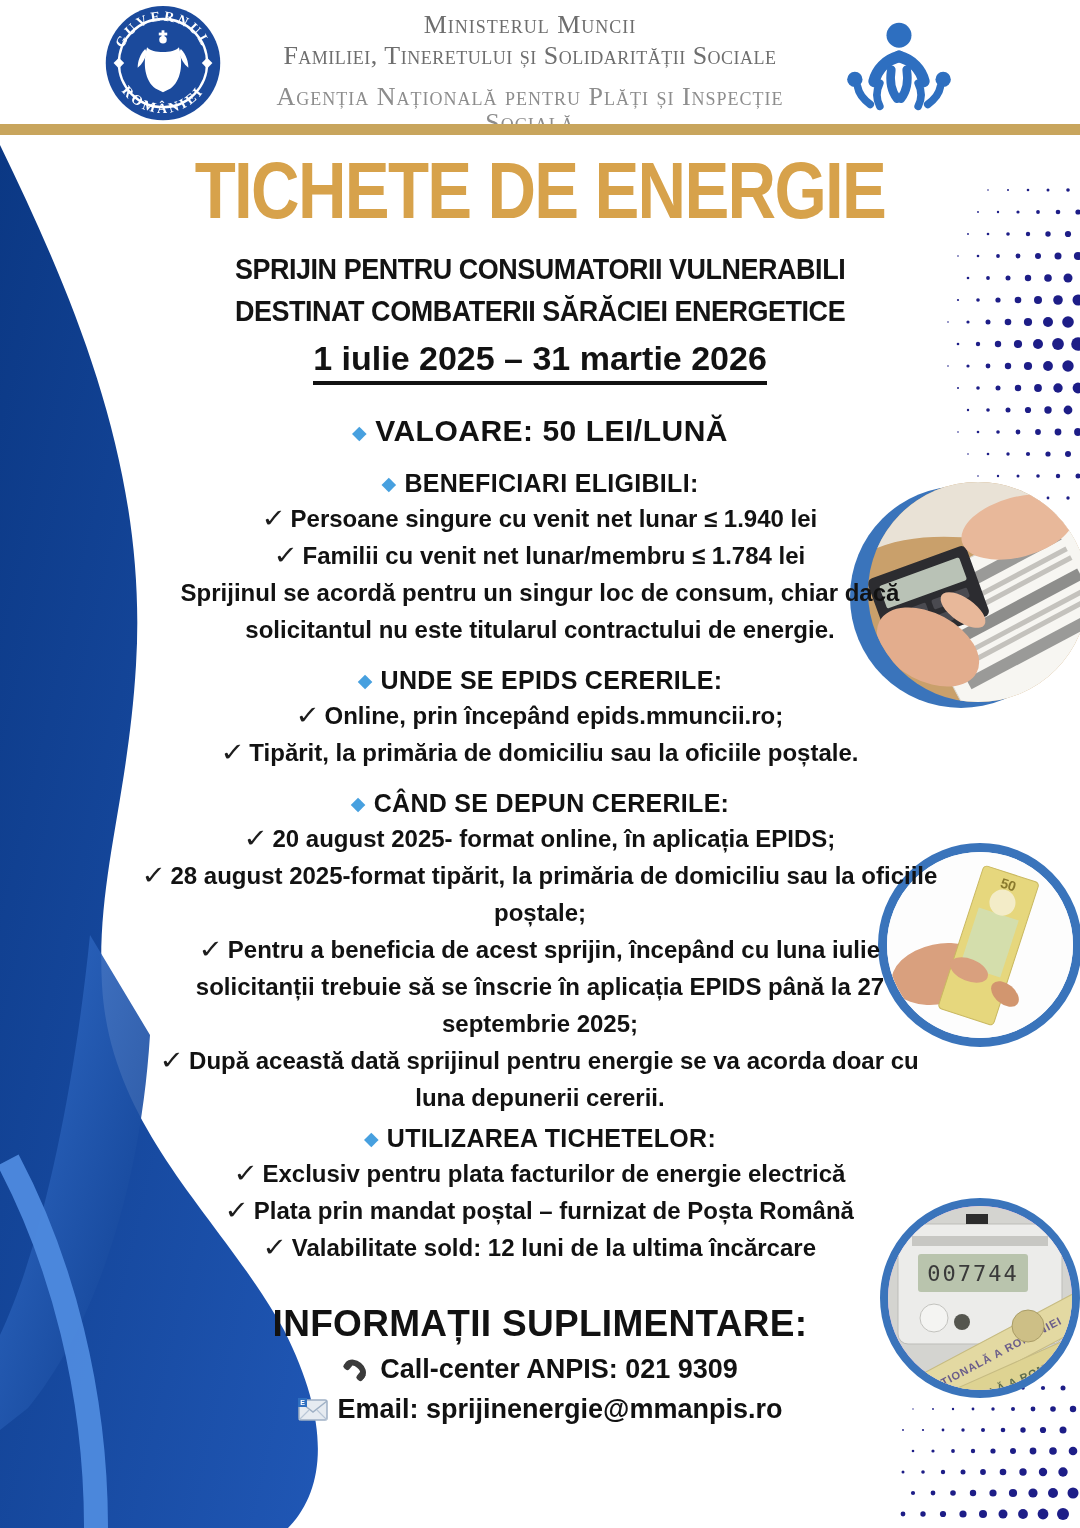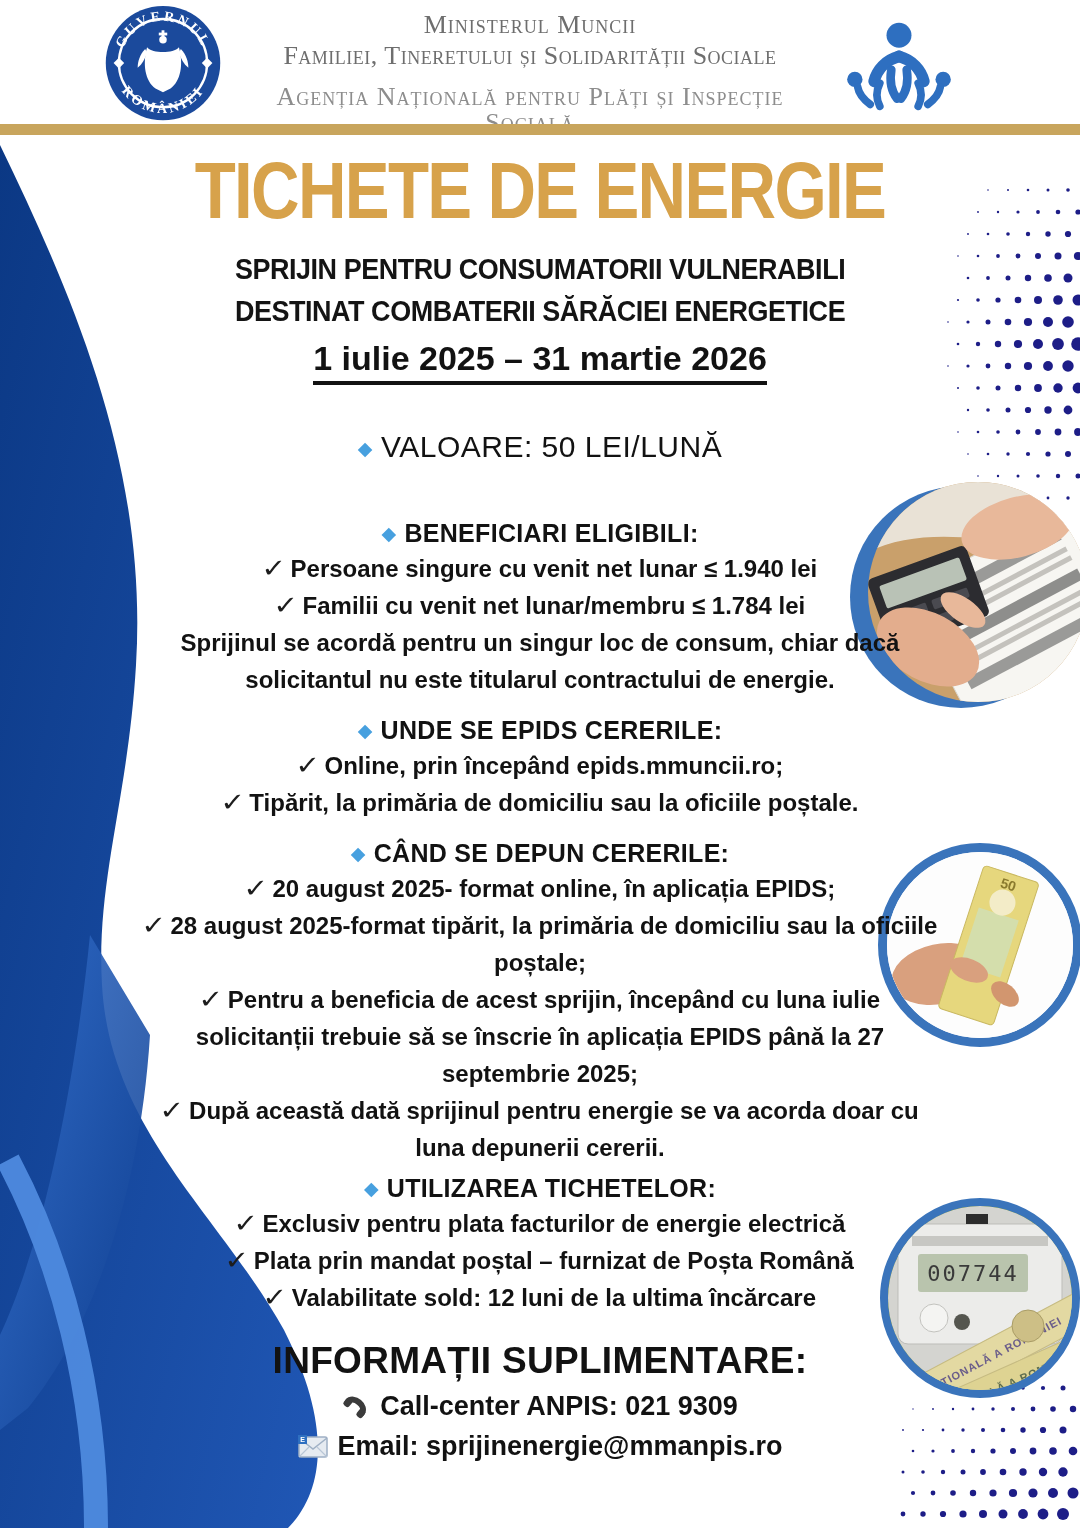--- a/index.html
+++ b/index.html
@@ -24,46 +24,46 @@
   .wave-svg{position:absolute;inset:0;width:1080px;height:1528px;z-index:1;pointer-events:none;}
   .dots-tr{position:absolute;right:0;top:182px;width:140px;height:330px;z-index:1;}
   .dots-br{position:absolute;right:0;bottom:0;width:185px;height:150px;z-index:1;}
   
   .crescent{position:absolute;left:850px;top:486px;width:222px;height:222px;border-radius:50%;
     background:#3a74bb;z-index:2;}
   .photo{position:absolute;border-radius:50%;overflow:hidden;z-index:3;}
   .photo svg{display:block;}
   .photo1{left:868px;top:482px;width:220px;height:220px;}
   .photo2{left:878px;top:843px;width:186px;height:186px;border:9px solid #3a74bb;background:#fdfdfd;}
-  .photo3{left:880px;top:1198px;width:184px;height:184px;border:8px solid #3a74bb;background:#4d7c0f;}
+  .photo3{left:880px;top:1198px;width:184px;height:184px;border:8px solid #3a74bb;background:#f0abfc;}
   
   .content{position:absolute;top:140px;left:120px;width:840px;z-index:4;text-align:center;}
   .title{margin-top:8px;font-size:80px;line-height:86px;font-weight:900;color:#D7A24B;white-space:nowrap;}
   .cond{display:inline-block;transform:scaleX(0.84);transform-origin:center;letter-spacing:-2px;}
   .subtitle{margin-top:14px;font-size:29px;line-height:42px;font-weight:900;color:#141414;white-space:nowrap;}
   .cond2{display:inline-block;transform:scaleX(0.93);transform-origin:center;letter-spacing:-0.5px;}
   .period-h{margin-top:38px;font-size:34px;line-height:44px;font-weight:900;}
   .period-r{margin-top:4px;font-size:34px;line-height:44px;font-weight:900;}
   .uline{display:inline-block;border-bottom:4px solid #121212;padding-bottom:1px;}
-  .valoare{margin-top:42px;font-size:30px;line-height:40px;font-weight:400;letter-spacing:0.5px;}
+  .valoare{margin-top:26px;font-size:30px;line-height:40px;font-weight:700;letter-spacing:0.5px;}
   .sec-title{font-size:25px;line-height:32px;font-weight:900;letter-spacing:0.3px;}
-  .mt-benef{margin-top:48px;}
+  .mt-benef{margin-top:14px;}
   .mt-unde{margin-top:16px;}
   .mt-cand{margin-top:16px;}
   .mt-insc{margin-top:8px;}
   .mt-util{margin-top:6px;}
   .item{font-size:24px;line-height:37px;font-weight:800;}
   .item.nw{white-space:nowrap;}
   .note{font-size:24px;line-height:37px;font-weight:800;max-width:790px;margin:0 auto;}
   .w780{max-width:780px;margin:0 auto;}
   .w800{max-width:800px;margin:0 auto;}
   .ck{display:inline-block;font-weight:600;font-size:26px;margin-right:6px;color:#1d1d1d;
     transform:scaleX(1.15);}
   .dia{display:inline-block;color:#47A0DF;font-size:19px;vertical-align:2px;margin-right:8px;}
-  .footer-h{margin-top:22px;font-size:37px;line-height:46px;font-weight:900;letter-spacing:0.3px;}
+  .footer-h{margin-top:35px;font-size:37px;line-height:46px;font-weight:900;letter-spacing:0.3px;}
   .contact{margin-top:4px;font-size:27px;line-height:36px;font-weight:900;
     display:flex;align-items:center;justify-content:center;gap:10px;}
   .contact svg{flex:0 0 auto;}
 </style>
 </head>
 <body>
 
 <div class="poster">
 
   <svg class="wave-svg" viewBox="0 0 1080 1528" aria-hidden="true">

